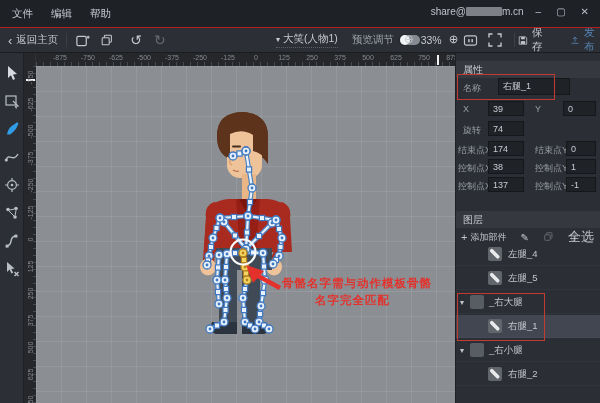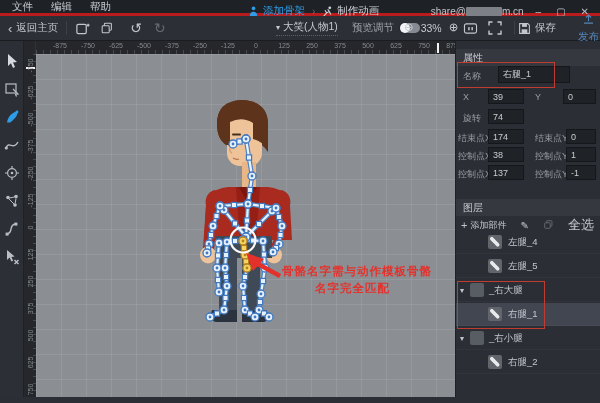--- a/index.html
+++ b/index.html
@@ -1,20 +1,20 @@
 <!DOCTYPE html>
 <html><head>
 <meta charset="utf-8">
 <style>
   html,body{margin:0;padding:0;}
   body{width:600px;height:403px;overflow:hidden;background:#2b2e35;
        font-family:"Liberation Sans",sans-serif;-webkit-font-smoothing:antialiased;
        color:#c6cad0;position:relative;}
-  .titlebar{height:16px;background:#1e2126;display:flex;align-items:center;font-size:10.5px;
-            border-bottom:3px solid #b91c1c;box-sizing:border-box;}
+  .titlebar{height:28px;background:#1e2126;display:flex;align-items:center;font-size:10.5px;
+            border-bottom:1px solid #b91c1c;box-sizing:border-box;}
   .menu{display:flex;gap:18px;margin-left:12px;}
   .menu span{cursor:default;}
   .steps{position:absolute;left:248px;top:0;height:22px;display:flex;align-items:center;gap:7px;font-size:10.5px;}
   .step1{color:#2f9de6;display:flex;align-items:center;gap:4px;}
   .step2{color:#ced2d8;display:flex;align-items:center;gap:4px;}
   .stepsep{color:#6a6e74;font-size:10px;}
   .tb-right{position:absolute;right:8px;top:0;height:22px;display:flex;align-items:center;gap:9px;font-size:10px;color:#c0c4ca;}
   .blurblock{display:inline-block;width:36px;height:9px;background:#7d8187;border-radius:1px;vertical-align:middle;}
   .winbtn{font-size:10px;color:#b9bec4;padding:0 3px;}
   .toolbar{height:25px;background:#2c2f36;display:flex;align-items:center;font-size:10.5px;
@@ -24,21 +24,21 @@
   .dim{opacity:.38;}
   .toolbar .glyph{font-size:13px;line-height:1;}
   .char-dd{position:absolute;left:276px;display:flex;align-items:center;gap:3px;border-bottom:1px dotted #5a5e66;padding-bottom:1px;}
   .preview{position:absolute;left:352px;display:flex;align-items:center;gap:6px;color:#9ba0a8;}
   .toggle{width:20px;height:10px;border-radius:5px;background:#868a92;position:relative;}
   .knob{position:absolute;left:0;top:0;width:10px;height:10px;border-radius:50%;background:#f2f3f5;box-shadow:0 0 2px rgba(0,0,0,.5);}
   .zoomer{position:absolute;left:404px;display:flex;align-items:center;gap:7px;}
   .zoomer .glyph{font-size:11.5px;}
   .viewicons{position:absolute;left:463px;display:flex;align-items:center;gap:10px;}
   .saveg{position:absolute;left:518px;display:flex;align-items:center;gap:22px;}
-  .publish{color:#5585b5;flex-direction:column;}
+  .publish{color:#5585b5;}
   .main{display:flex;height:356px;}
   .tools{width:24px;background:#2c2f36;border-right:1px solid #1f2126;box-sizing:border-box;
          display:flex;flex-direction:column;align-items:center;padding-top:12px;gap:12px;}
   .tools .ticon{width:16px;height:16px;}
   .centercol{width:431px;display:flex;flex-direction:column;}
   .rrow1{display:flex;height:13px;}
   .corner{width:12px;height:13px;background:#25272b;border-right:1px solid #303237;box-sizing:border-box;}
   .hruler{width:419px;height:13px;background:#25272b;position:relative;overflow:hidden;
           background-image:repeating-linear-gradient(90deg,#46494e 0 1px,transparent 1px 7px);
           background-size:100% 4px;background-position:0 9px;background-repeat:no-repeat;}
@@ -87,37 +87,20 @@
   .llabel-b{position:absolute;left:52px;} 
 </style>
 </head>
 <body>
 
 <div class="titlebar">
   <div class="menu">
     <span>文件</span>
     <span>编辑</span>
     <span>帮助</span>
-  </div>
-  <div class="steps">
-    <span class="step1">
-      <svg width="11" height="11" viewBox="0 0 12 12">
-          <circle cx="6" cy="2.6" r="2" fill="#2f9de6"></circle>
-          <path d="M2,11 Q2,6.2 6,6.2 Q10,6.2 10,11 Z" fill="#2f9de6"></path>
-        </svg>
-      <span>添加骨架</span>
-    </span>
-    <span class="stepsep">›</span>
-    <span class="step2">
-      <svg width="11" height="11" viewBox="0 0 12 12">
-          <circle cx="8.5" cy="2" r="1.5" fill="#ced2d8"></circle>
-          <path d="M2,11 L5,7.5 L8,6 L6.5,4 M8,6 L9.5,9 M5,7.5 L3.5,5" stroke="#ced2d8" stroke-width="1.2" fill="none" stroke-linecap="round"></path>
-        </svg>
-      <span>制作动画</span>
-    </span>
   </div>
   <div class="tb-right">
     <span>
       <span>share@</span><span class="blurblock"></span><span>m.cn</span>
     </span>
     <span class="winbtn">–</span>
     <span class="winbtn">▢</span>
     <span class="winbtn">✕</span>
   </div>
 </div>

